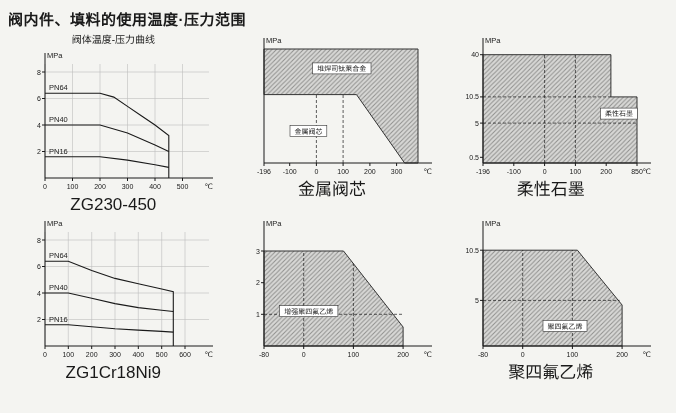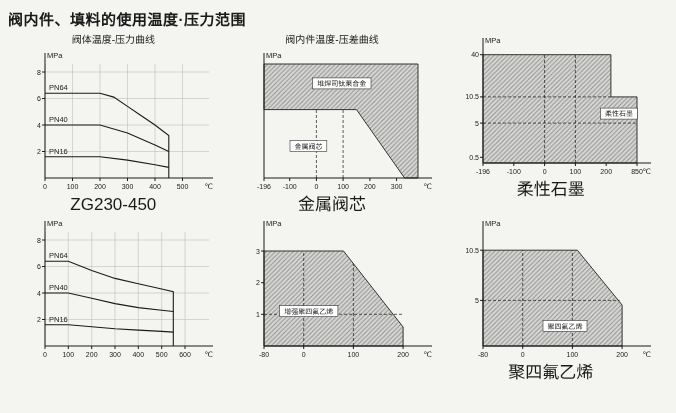--- a/index.html
+++ b/index.html
@@ -82,21 +82,20 @@
             <line x1="31" y1="24.0" x2="34" y2="24.0" stroke="#1a1a1a" stroke-width="1"></line>
             <text x="30" y="26.5" font-size="7" text-anchor="end">8</text>
             <text x="36" y="10" font-size="7.5">MPa</text>
             <text x="202" y="141" font-size="7.5" text-anchor="end">℃</text>
           </svg>
         </div>
       <figcaption class="chart-caption">ZG230-450</figcaption>
     </figure>
 
     <figure class="chart-block">
-      <figcaption class="chart-title">阀内件温度-压差曲线</figcaption>
       <div class="plot">
           <svg width="204" height="150" viewBox="0 0 204 150" font-family="'Liberation Sans','DejaVu Sans',sans-serif" fill="#1a1a1a">
             <defs>
               <pattern id="h1" width="4.5" height="4.5" patternUnits="userSpaceOnUse">
                 <rect width="4.5" height="4.5" fill="#d8d8d6"></rect>
                 <path d="M0 4.5L4.5 0M-1 1l2 -2M3.5 5.5l2 -2" stroke="#8f8f8d" stroke-width="1"></path>
               </pattern>
             </defs>
             <polygon points="34.0,61.6 126.5,61.6 174.6,130.0 188.0,130.0 188.0,16.0 34.0,16.0" fill="url(#h1)" stroke="#333" stroke-width="1"></polygon>
             <line x1="86.4" y1="130.0" x2="86.4" y2="61.6" stroke="#1a1a1a" stroke-width="0.7" stroke-dasharray="3 2"></line>
@@ -219,20 +218,21 @@
             <line x1="31" y1="77.0" x2="34" y2="77.0" stroke="#1a1a1a" stroke-width="1"></line>
             <text x="30" y="79.5" font-size="7" text-anchor="end">4</text>
             <line x1="31" y1="50.5" x2="34" y2="50.5" stroke="#1a1a1a" stroke-width="1"></line>
             <text x="30" y="53" font-size="7" text-anchor="end">6</text>
             <line x1="31" y1="24.0" x2="34" y2="24.0" stroke="#1a1a1a" stroke-width="1"></line>
             <text x="30" y="26.5" font-size="7" text-anchor="end">8</text>
             <text x="36" y="10" font-size="7.5">MPa</text>
             <text x="202" y="141" font-size="7.5" text-anchor="end">℃</text>
           </svg>
         </div>
+      <figcaption class="chart-caption">ZG1Cr18Ni9</figcaption>
     </figure>
 
     <figure class="chart-block">
 
       <div class="plot">
           <svg width="204" height="150" viewBox="0 0 204 150" font-family="'Liberation Sans','DejaVu Sans',sans-serif" fill="#1a1a1a">
             <defs>
               <pattern id="h4" width="4.5" height="4.5" patternUnits="userSpaceOnUse">
                 <rect width="4.5" height="4.5" fill="#d8d8d6"></rect>
                 <path d="M0 4.5L4.5 0M-1 1l2 -2M3.5 5.5l2 -2" stroke="#8f8f8d" stroke-width="1"></path>

